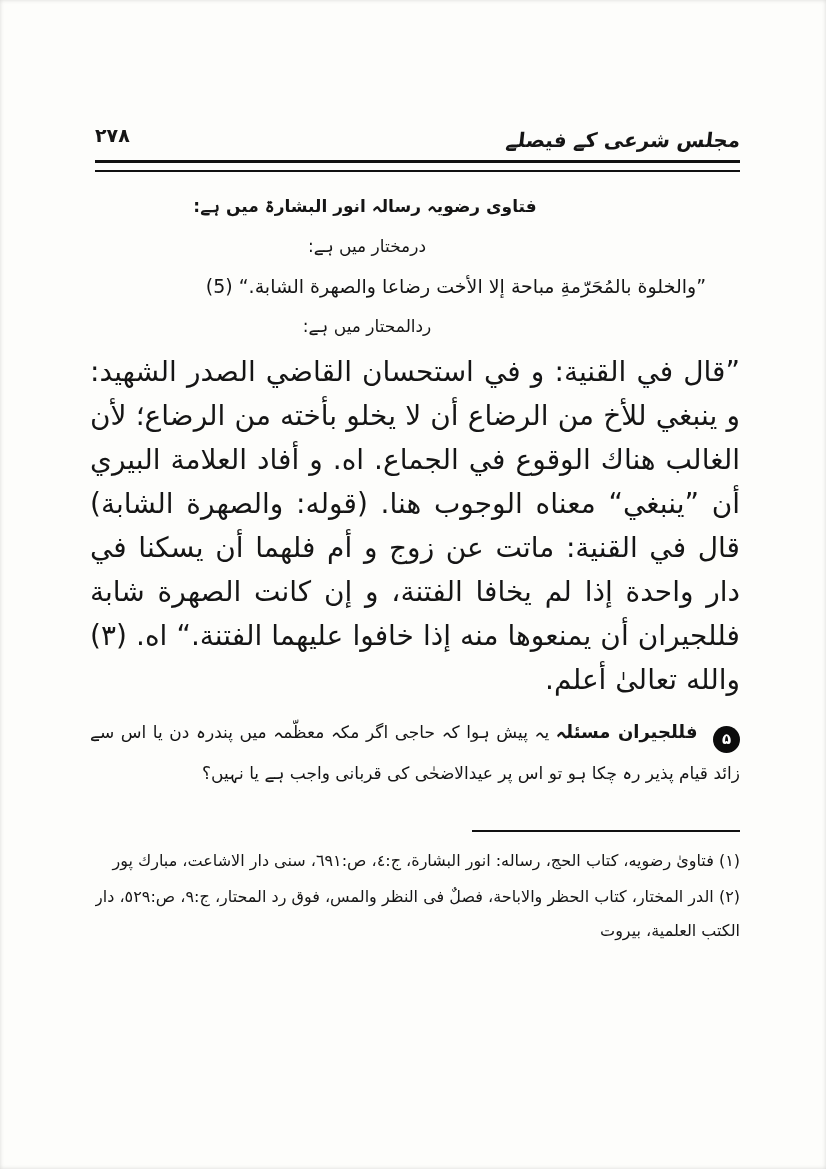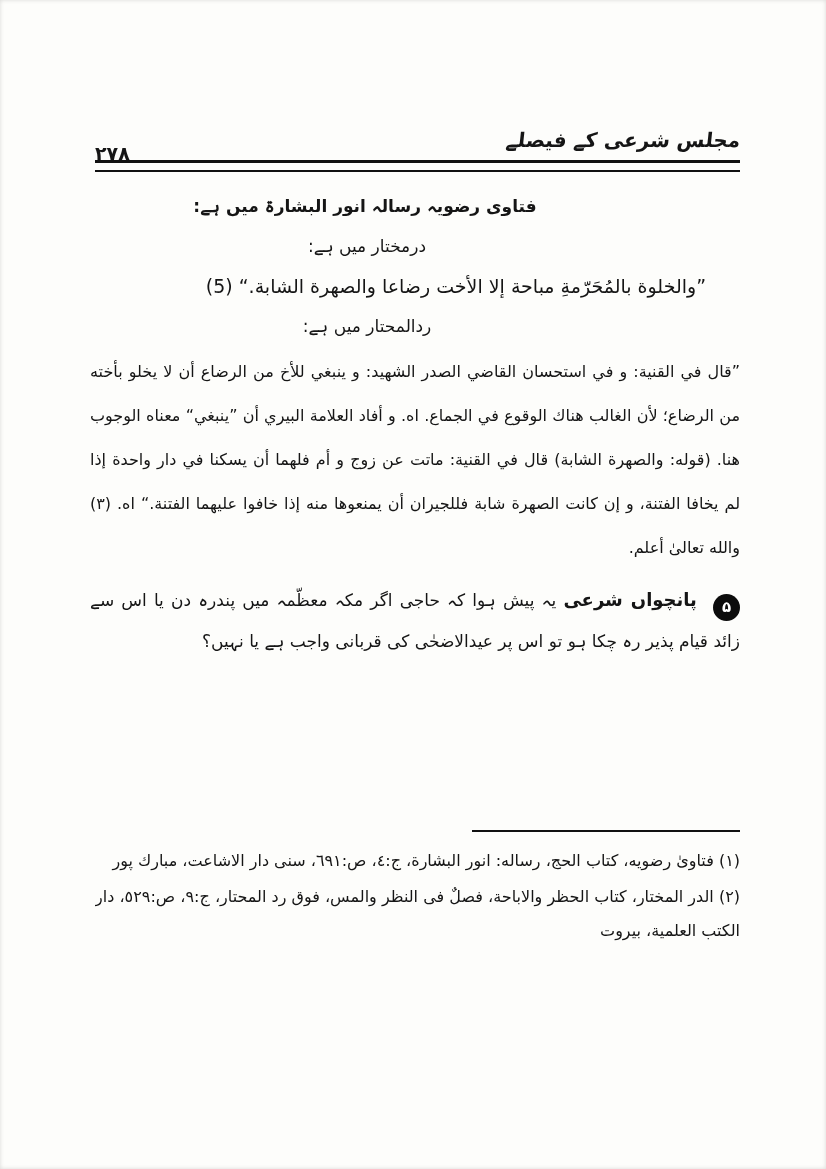--- a/index.html
+++ b/index.html
@@ -18,42 +18,42 @@
     box-shadow:inset 0 0 4px rgba(0,0,0,.15);
   }
   
   .hdr-title{
     position:absolute;top:128px;right:86px;
     font-size:20px;font-weight:bold;
     letter-spacing:0;
     transform:skewX(-6deg);
   }
   .hdr-pagenum{
-    position:absolute;top:142px;left:95px;
+    position:absolute;top:124px;left:95px;
     font-size:19px;font-weight:bold;letter-spacing:2px;
   }
   .hdr-rule-top{
     position:absolute;top:160px;left:95px;right:86px;height:3px;background:#111;
   }
   .hdr-rule-bottom{
     position:absolute;top:170px;left:95px;right:86px;height:2px;background:#111;
   }
   
   .body-area{
     position:absolute;top:186px;right:86px;left:90px;bottom:345px;
     overflow:hidden;
     text-align:right;
   }
   .u-line{font-size:17px;line-height:40px;text-align:center;}
   .heading-indent{margin-right:100px;font-weight:bold;}
   .sub-heading{margin-right:96px;}
   .quote-para{font-size:17px;line-height:38px;text-align:justify;}
   .arabic-line{font-size:19px;line-height:40px;text-align:left;direction:rtl;text-align:right;margin-right:34px;}
   .arabic-block{
-    font-size:16px;line-height:44px;text-align:justify;
+    font-size:28px;line-height:44px;text-align:justify;
     margin-top:4px;
   }
   .masala-para{font-size:17px;line-height:40px;text-align:justify;margin-top:10px;}
   .masala-badge{
     display:inline-flex;align-items:center;justify-content:center;
     width:27px;height:27px;border-radius:50%;
     background:#0c0c0c;color:#fff;
     font-size:15px;font-weight:bold;
     vertical-align:-6px;
     margin-left:9px;
@@ -90,21 +90,21 @@
     <div class="u-line sub-heading">درمختار میں ہے:</div>
 
     <div class="arabic-line">”والخلوة بالمُحَرّمةِ مباحة إلا الأخت رضاعا والصهرة الشابة.“ (5)</div>
 
     <div class="u-line sub-heading">ردالمحتار میں ہے:</div>
 
     <div class="arabic-block">”قال في القنية: و في استحسان القاضي الصدر الشهيد: و ينبغي للأخ من الرضاع أن لا يخلو بأخته من الرضاع؛ لأن الغالب هناك الوقوع في الجماع. اه. و أفاد العلامة البيري أن ”ينبغي“ معناه الوجوب هنا. (قوله: والصهرة الشابة) قال في القنية: ماتت عن زوج و أم فلهما أن يسكنا في دار واحدة إذا لم يخافا الفتنة، و إن كانت الصهرة شابة فللجيران أن يمنعوها منه إذا خافوا عليهما الفتنة.“ اه. (۳) والله تعالیٰ أعلم.</div>
 
     <div class="masala-para">
       <span class="masala-badge">۵</span>
-      <span class="bold-lead">پانچواں شرعی</span>
+      <span class="bold-lead">فللجيران مسئلہ</span>
       <span>یہ پیش ہوا کہ حاجی اگر مکہ معظّمہ میں پندرہ دن یا اس سے زائد قیام پذیر رہ چکا ہو تو اس پر عیدالاضحٰی کی قربانی واجب ہے یا نہیں؟</span>
     </div>
 
     <div class="jawab-para">
       
       
     </div>
 
   </div>
 

